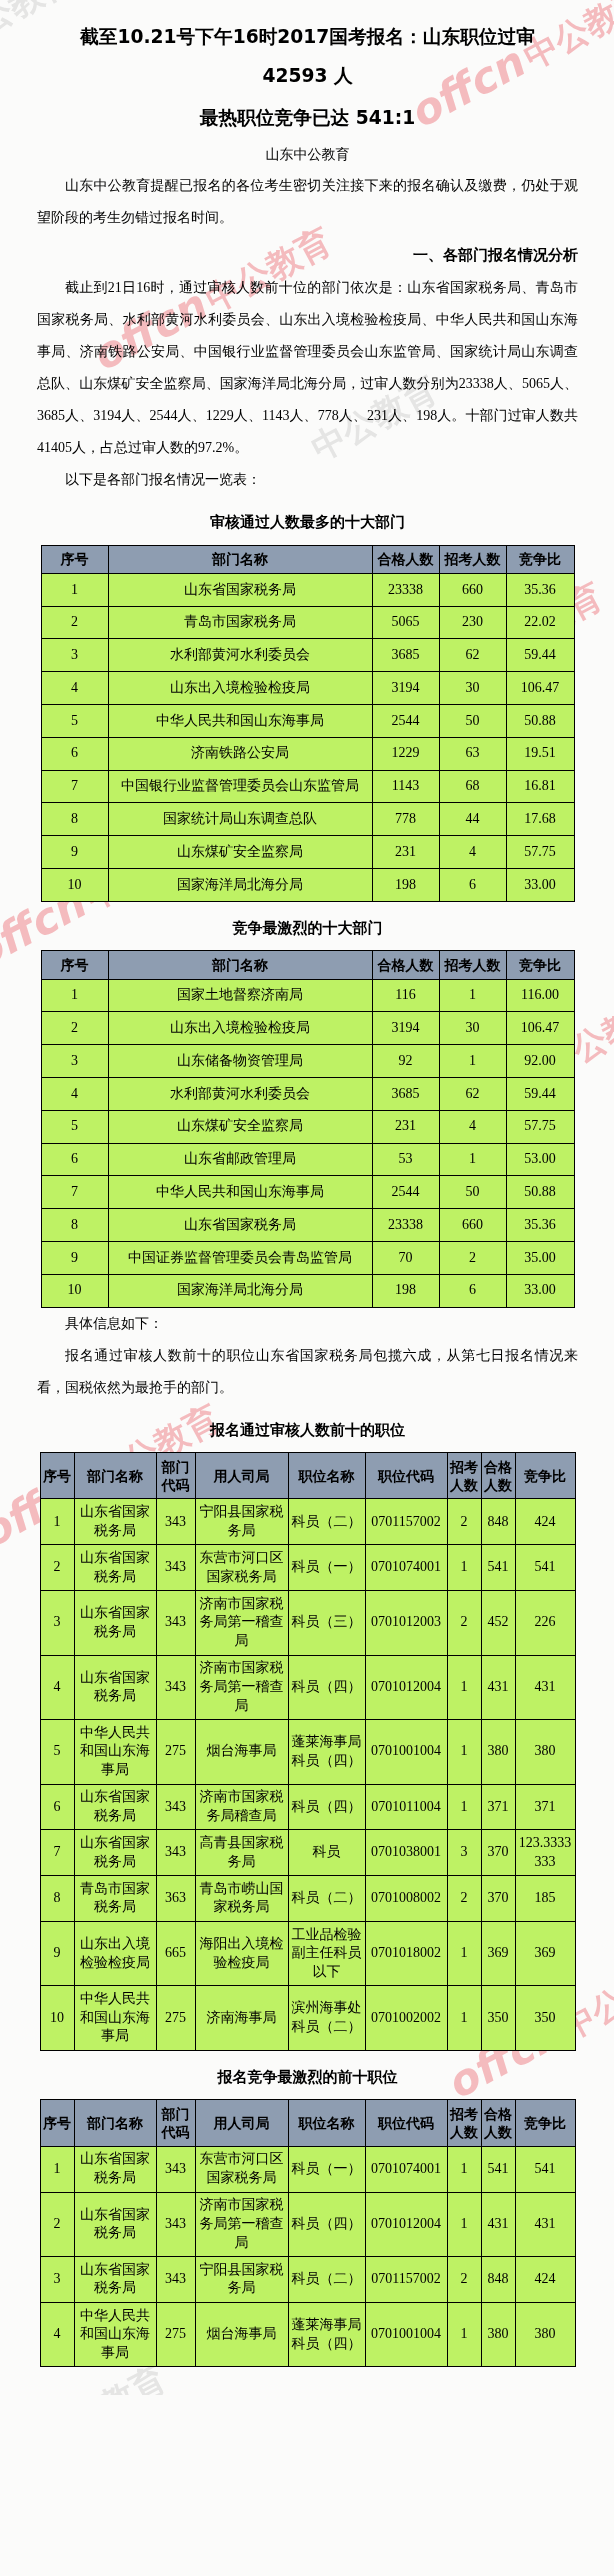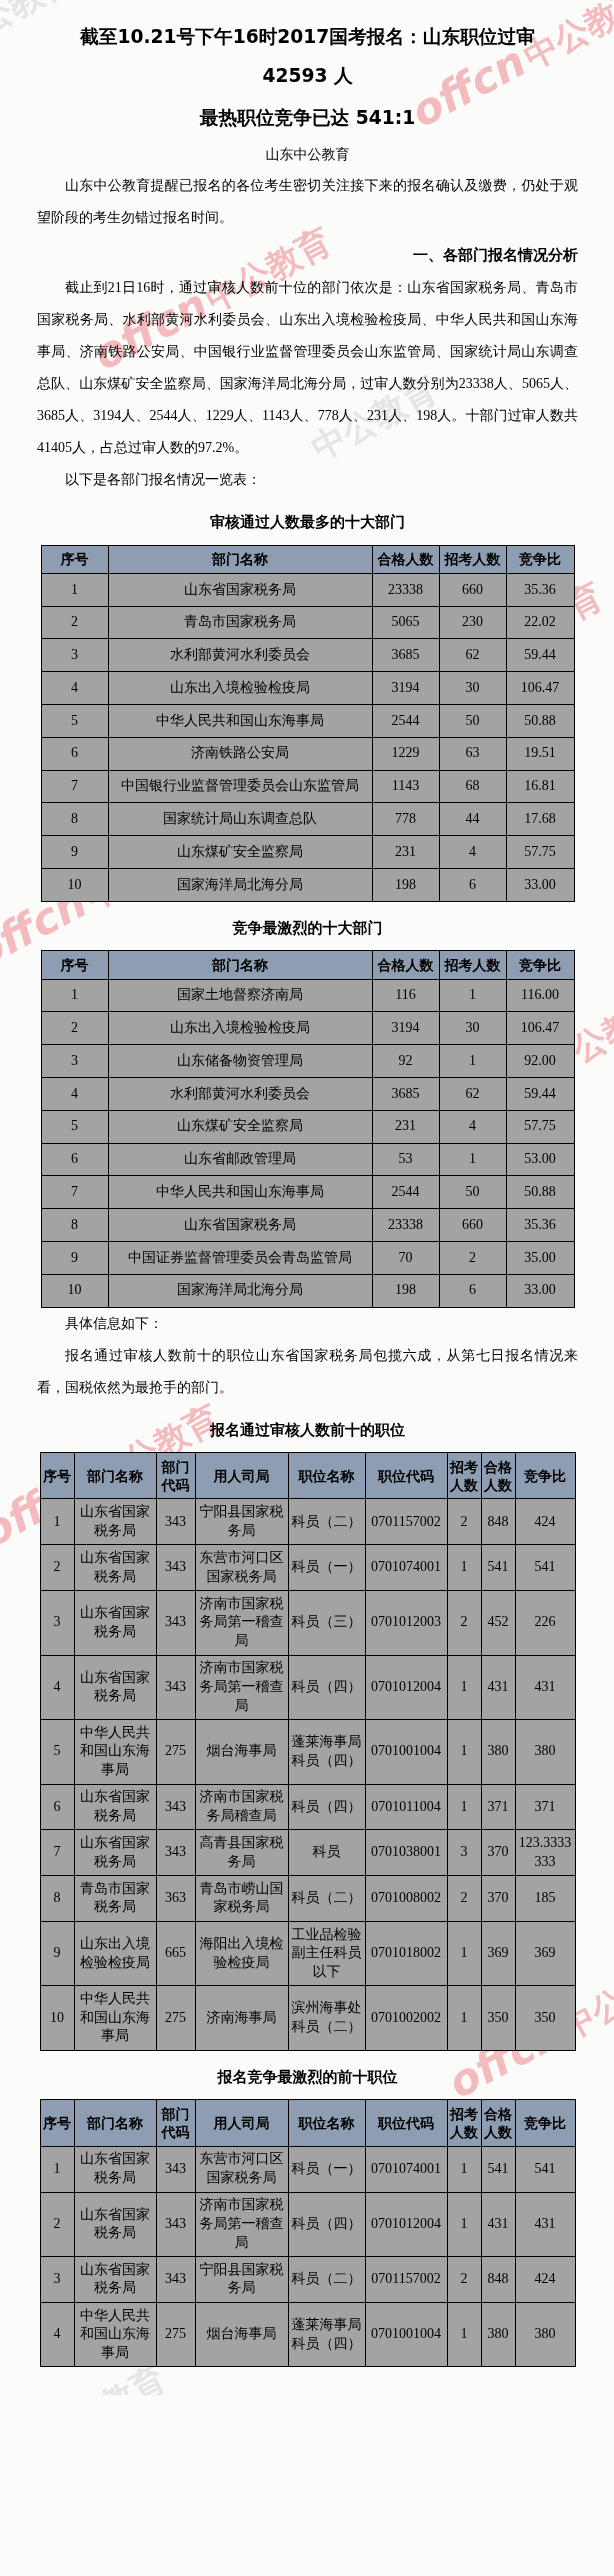--- a/index.html
+++ b/index.html
@@ -25,21 +25,21 @@
   .sec-heading{
     font-family:"DejaVu Sans","Liberation Sans",sans-serif;
     font-weight:bold;font-size:15px;line-height:34px;margin:3.7px 0 0 0;text-indent:2em;text-align:right;
   }
   .tbl-title{
     font-family:"DejaVu Sans","Liberation Sans",sans-serif;
     font-weight:bold;font-size:15px;text-align:center;line-height:22.4px;
     margin:15px 0 11.2px 0;
   }
   table{border-collapse:collapse;margin:0 auto;table-layout:fixed;width:534px;
-    background:#a3a3a3;border:1.9px solid #000;}
+    background:#bef264;border:1.9px solid #000;}
   th,td{border:0.9px solid #000;text-align:center;vertical-align:middle;
     overflow:hidden;word-break:break-all;}
   th{
     background:#8e9db1;
     font-family:"DejaVu Sans","Liberation Sans",sans-serif;
     font-weight:bold;font-size:14px;line-height:18px;padding:4.7px 0.9px;
   }
   td{font-size:14px;padding:1.9px 0.9px;}
   table.simple td{height:28px;line-height:20.5px;}
   table.pos td{line-height:18.7px;padding:3.7px 0.9px;}

